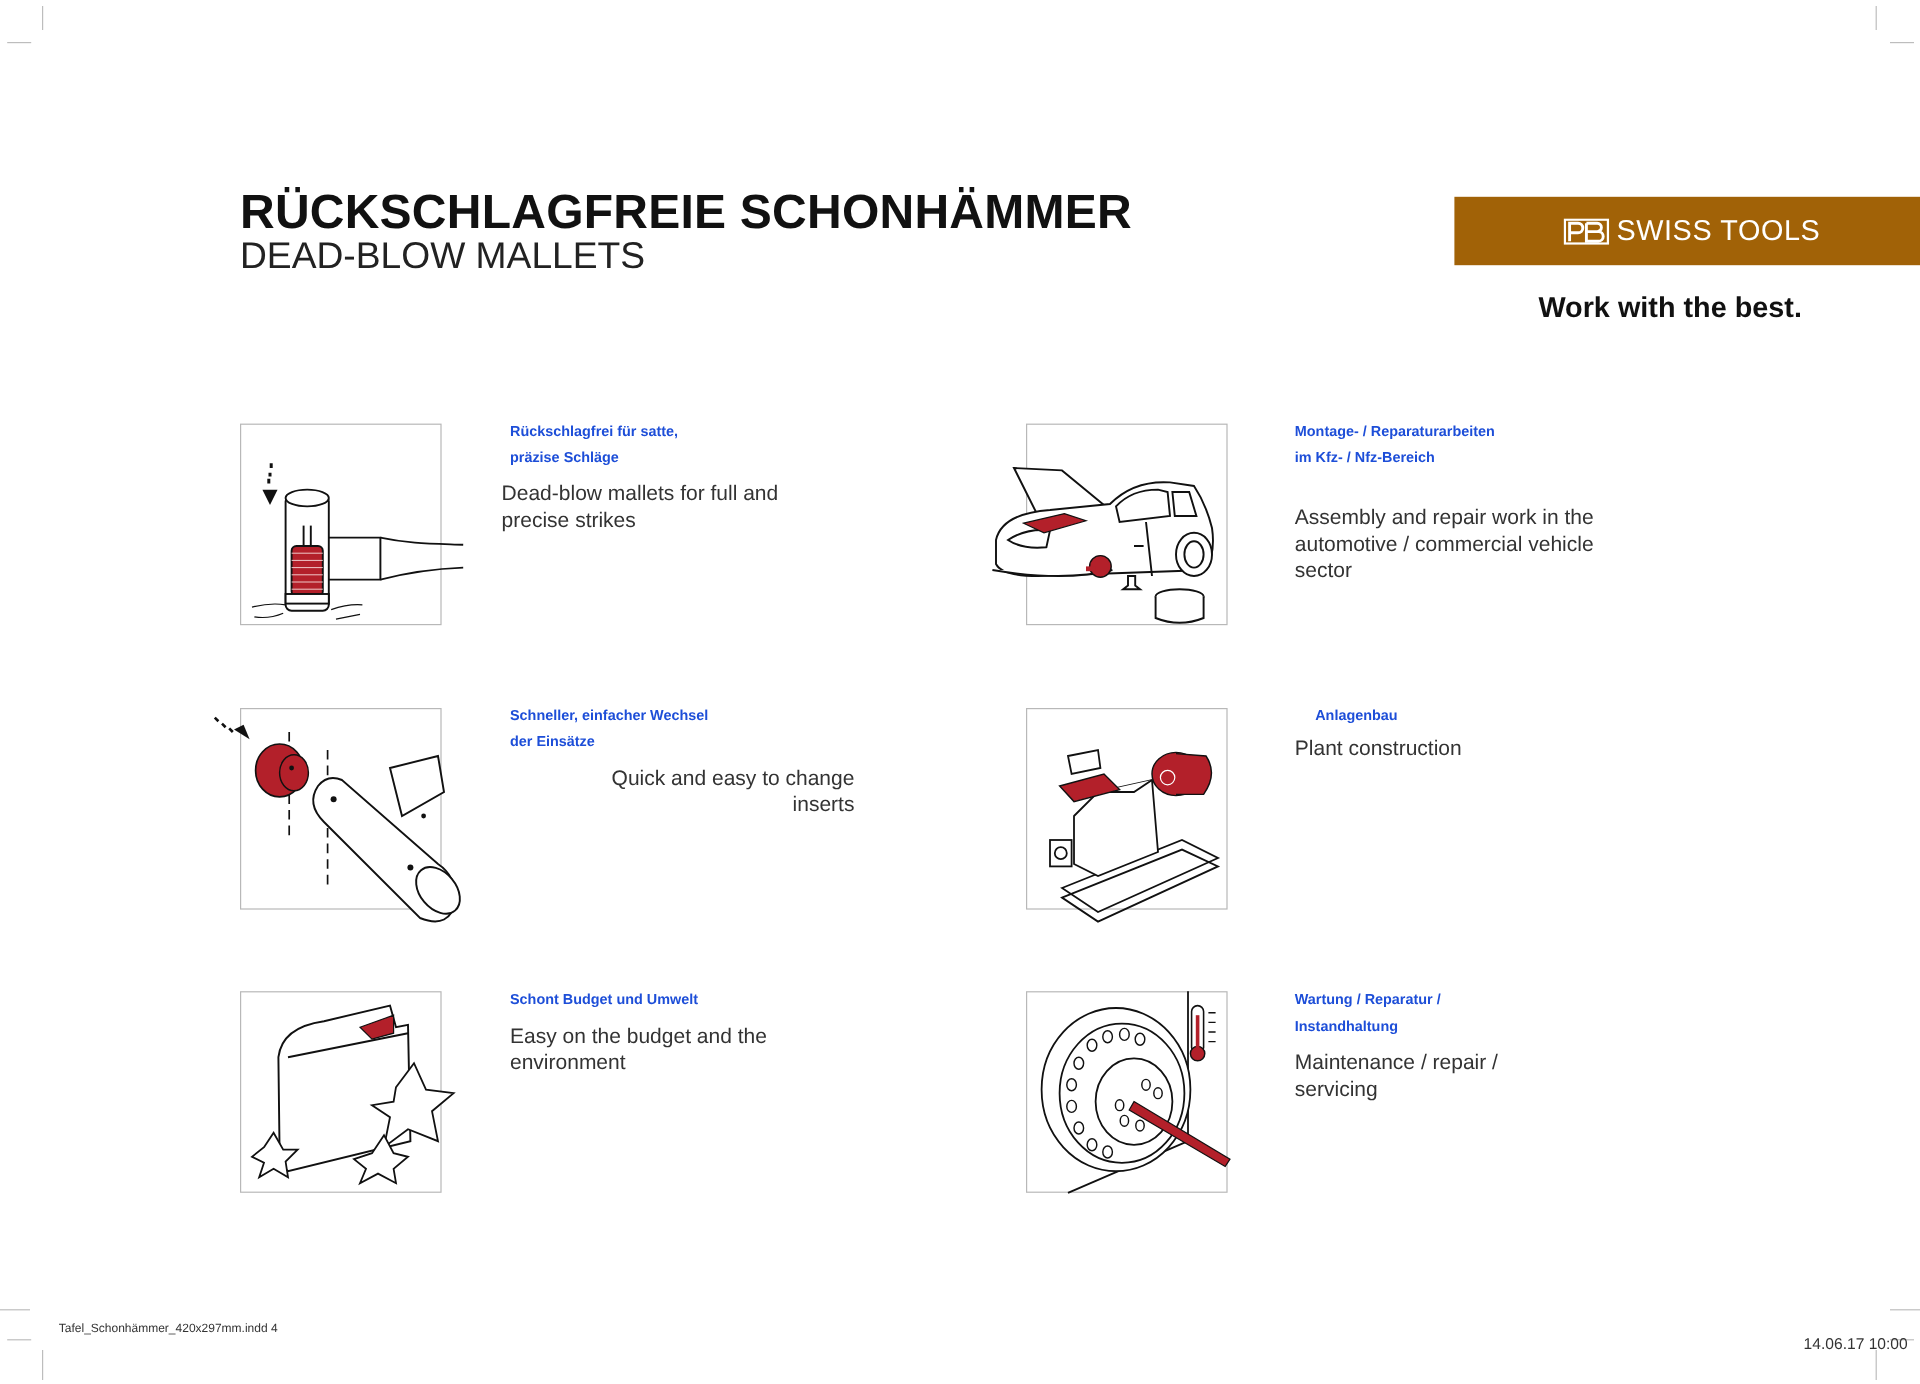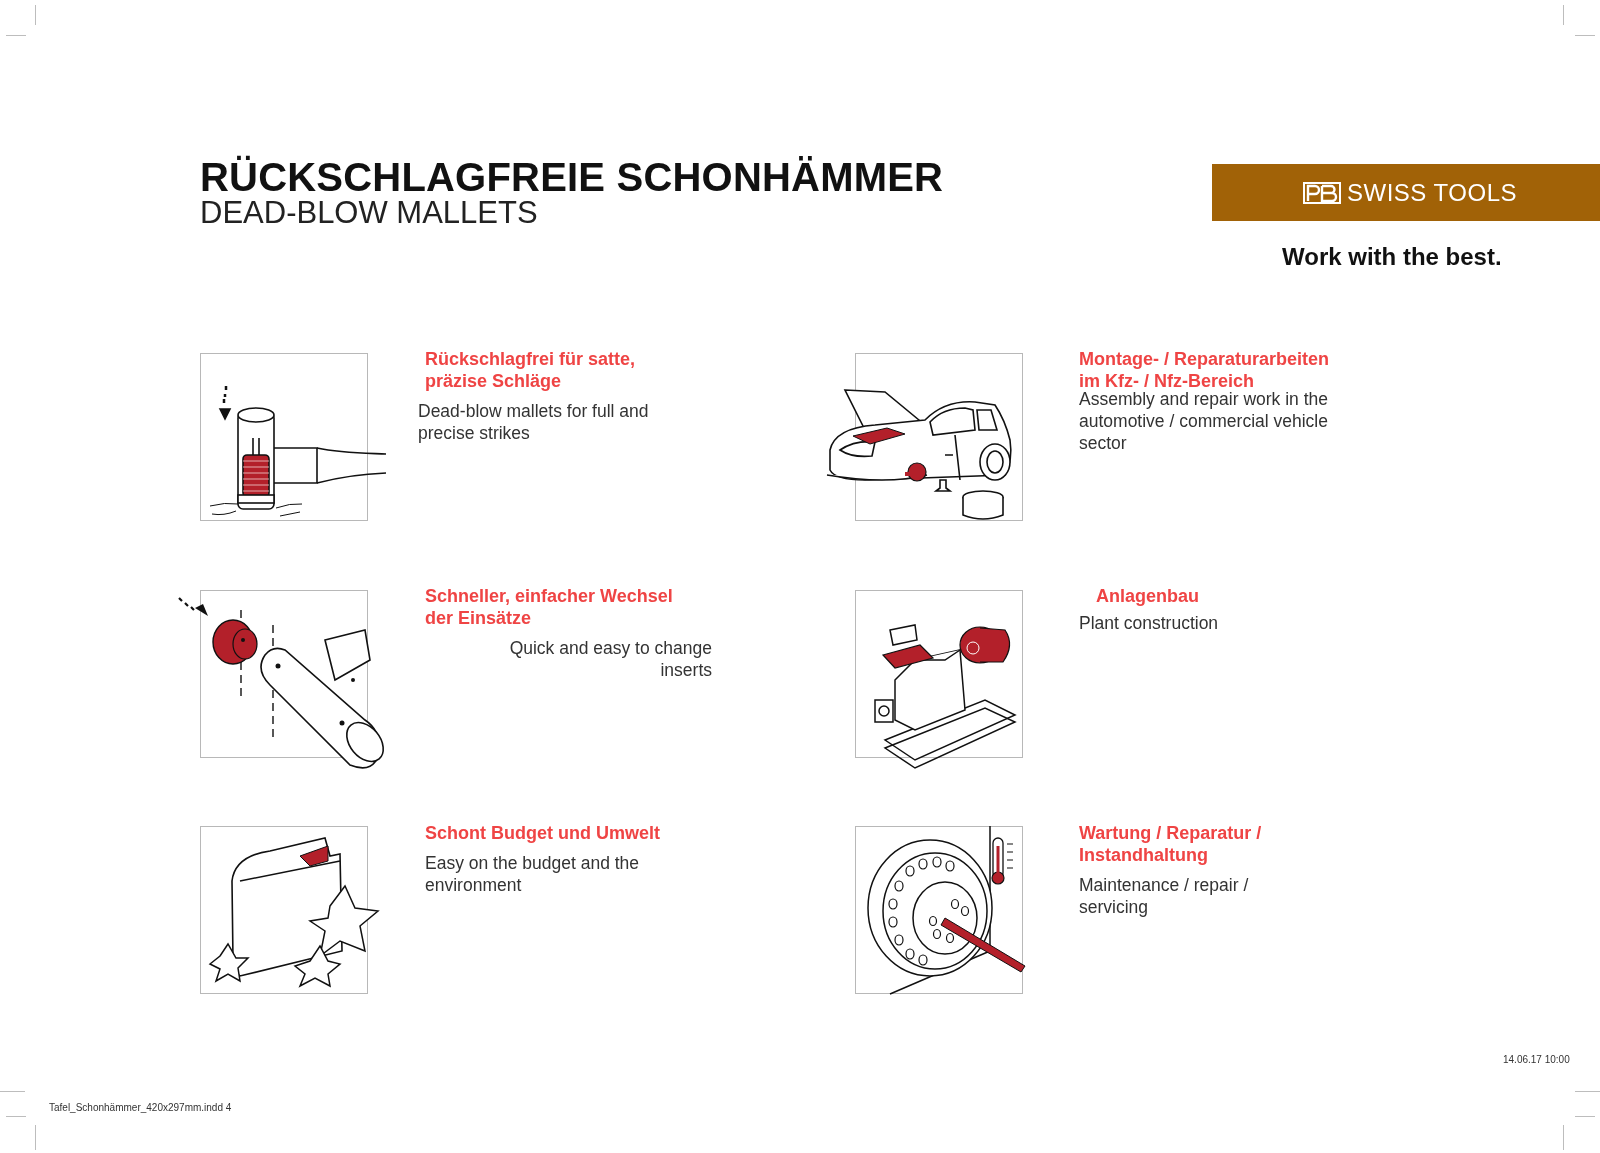--- a/index.html
+++ b/index.html
@@ -12,24 +12,24 @@
   .crop { position:absolute; background:#bdbdbd; }
   .title-main { left:200px; top:155px; font-size:40px; font-weight:bold; letter-spacing:0.2px; color:#111; white-space:nowrap; }
   .title-sub { left:200px; top:195px; font-size:31px; font-weight:normal; color:#222; white-space:nowrap; }
   .logo { left:1212px; top:164px; width:396px; height:57px; background:#a16207; display:flex; align-items:center; justify-content:center; }
   .logo-inner { display:flex; align-items:center; gap:6px; color:#fff; }
   .pb-mark { display:flex; align-items:center; }
   .logo-text { font-size:24px; letter-spacing:0.5px; color:#fff; font-family:"Liberation Sans", sans-serif; }
   .tagline { left:1282px; top:243px; font-size:24px; font-weight:bold; color:#111; white-space:nowrap; }
   .icon-box { position:absolute; width:168px; height:168px; border:1.5px solid #b8b8b8; background:#fff; box-sizing:border-box; }
   .icon-svg { position:absolute; overflow:visible; }
-  .f-heading { position:absolute; font-size:18px; font-weight:bold; line-height:22px; color:#ef4444; width:300px; white-space:pre-line; }
+  .f-heading { position:absolute; font-size:12px; font-weight:bold; line-height:22px; color:#1d4ed8; width:300px; white-space:pre-line; }
   .f-desc { position:absolute; font-size:17.5px; line-height:22px; color:#333; width:300px; white-space:pre-line; }
   .footer-left { left:49px; top:1102px; font-size:10px; color:#333; white-space:nowrap; }
-  .footer-right { left:1503px; top:1054px; font-size:10px; color:#333; white-space:nowrap; }
+  .footer-right { left:1503px; top:1112px; font-size:13px; color:#333; white-space:nowrap; }
 </style>
 </head>
 <body>
 
 <div class="crop" style="left:35px;top:5px;width:1px;height:20px;"></div>
 <div class="crop" style="left:6px;top:35px;width:20px;height:1px;"></div>
 <div class="crop" style="left:1563px;top:5px;width:1px;height:20px;"></div>
 <div class="crop" style="left:1575px;top:35px;width:20px;height:1px;"></div>
 <div class="crop" style="left:0px;top:1091px;width:25px;height:1px;"></div>
 <div class="crop" style="left:6px;top:1116px;width:20px;height:1px;"></div>
@@ -94,21 +94,21 @@
   <circle cx="92" cy="92" r="9" fill="#b3202a" stroke="#111" stroke-width="1.2"></circle>
   <path d="M80 94 h8" stroke="#b3202a" stroke-width="4"></path>
   <g fill="#fff" stroke="#111" stroke-width="1.6">
     <path d="M115 100 l6 0 l0 8 l4 3 l-14 0 l4 -3 z"></path>
     <ellipse cx="158" cy="117" rx="20" ry="6"></ellipse>
     <path d="M138 117 v18 q20 8 40 0 v-18"></path>
   </g>
 </svg>
 <div class="f-heading" style="left:1079px;top:348px;">Montage- / Reparaturarbeiten
 im Kfz- / Nfz-Bereich</div>
-<div class="f-desc" style="left:1079px;top:388px;">Assembly and repair work in the
+<div class="f-desc" style="left:1079px;top:420px;">Assembly and repair work in the
 automotive / commercial vehicle
 sector</div>
 
 <div class="icon-box" style="left:200px;top:590px;"></div>
 <svg class="icon-svg" style="left:175px;top:590px;" width="220" height="190" viewBox="0 0 220 190">
   <g stroke="#111" stroke-width="2.2" fill="none">
     <path d="M4 8 l3 3 M10 13 l3 3 M16 17 l3 3"></path>
   </g>
   <path d="M20 18 l13 8 l-5 -12 z" fill="#111"></path>
   <g stroke="#111" stroke-width="1.4" stroke-dasharray="8 5" fill="none">

